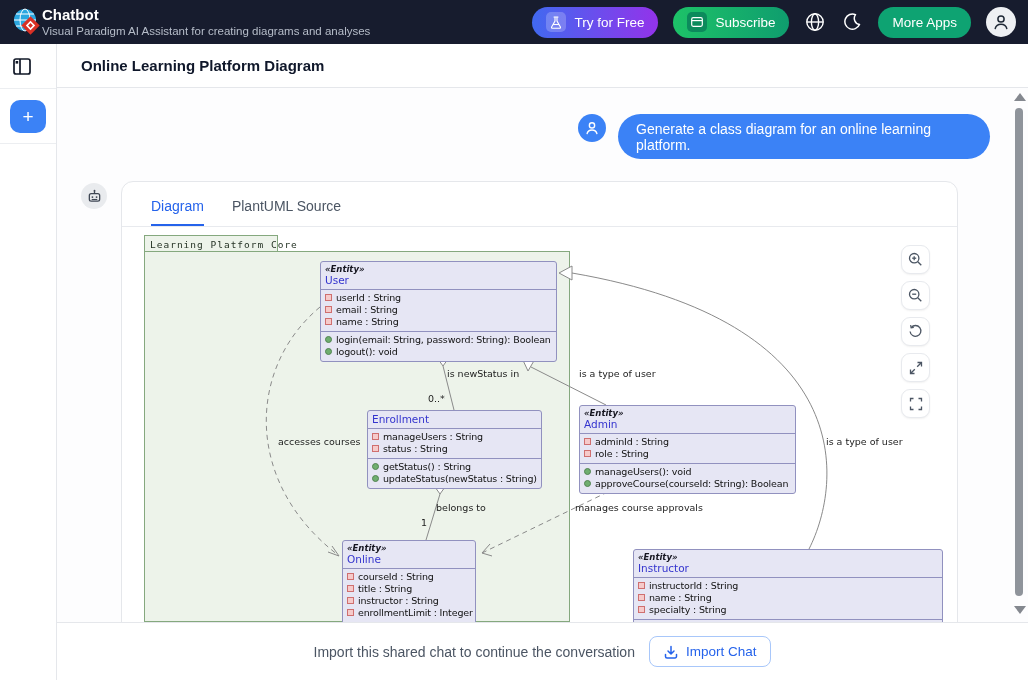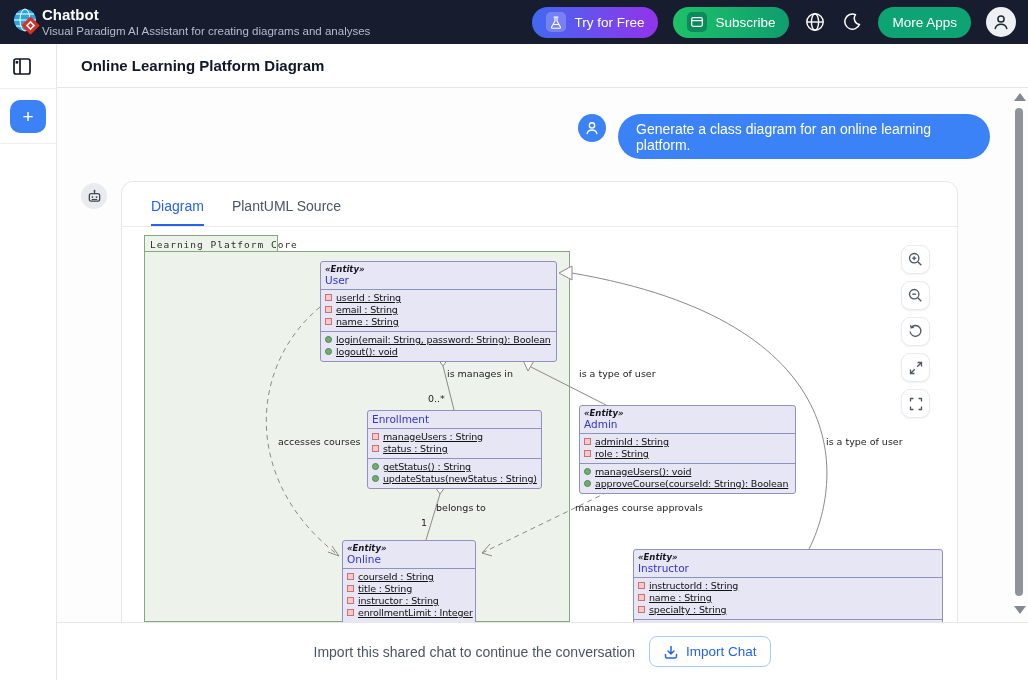--- a/index.html
+++ b/index.html
@@ -53,21 +53,21 @@
   .pkg-tab { position:absolute; left:6px; top:8px; width:134px; height:17px; background:#edf3ea; border:1px solid #85a87e; border-bottom:none; font-family:"DejaVu Sans Mono", monospace; font-size:9.5px; letter-spacing:1px; color:#253325; display:flex; align-items:center; padding-left:5px; white-space:nowrap; }
   .pkg-body { position:absolute; left:6px; top:24px; width:426px; height:371px; background:#edf3ea; border:1px solid #85a87e; }
 
   svg.connectors { position:absolute; left:0; top:0; pointer-events:none; }
 
   
   .uml { position:absolute; background:#e6e6f4; border:1px solid #9191bf; border-radius:3px; font-family:"DejaVu Sans", sans-serif; font-size:9.5px; color:#111; overflow:hidden; }
   .uml .head { text-align:left; padding:2px 4px 3px; }
   .uml .st { font-size:8.5px; font-style:italic; font-weight:bold; color:#15151f; display:block; }
   .uml .nm { font-size:10.5px; color:#3434ce; display:block; }
-  .uml .sec { border-top:1px solid #9191bf; padding:2px 4px 3px;text-decoration:underline; }
+  .uml .sec { border-top:1px solid #9191bf; padding:2px 4px 3px; }
   .uml .row { display:flex; align-items:flex-start; gap:4px; white-space:nowrap; letter-spacing:-0.15px; line-height:12px; }
   .uml .ai { flex:0 0 auto; width:7px; height:7px; margin-top:2px; background:#f6caca; border:1px solid #cf6f6f; }
   .uml .oi { flex:0 0 auto; width:7px; height:7px; margin-top:2px; background:#6fae6f; border:1px solid #518351; border-radius:50%; }
   .uml .sliver { border-top:1px solid #9191bf; height:8px; }
   #cls-user { left:182px; top:34px; width:237px; }
   #cls-enrollment { left:229px; top:183px; width:175px; }
   #cls-admin { left:441px; top:178px; width:217px; }
   #cls-course { left:204px; top:313px; width:134px; height:90px; }
   #cls-instructor { left:495px; top:322px; width:310px; height:80px; }
 
@@ -354,21 +354,21 @@
                   <span>name : String</span>
                 </div>
                 <div class="row">
                   <span class="ai"></span>
                   <span>specialty : String</span>
                 </div>
               </div>
               <div class="sliver"></div>
             </div>
 
-          <span class="dlabel" id="lb-enrolled">is manages in</span>
+          <span class="dlabel" id="lb-enrolled">is newStatus in</span>
           <span class="dlabel" id="lb-mult-many">0..*</span>
           <span class="dlabel" id="lb-type-left">is a type of user</span>
           <span class="dlabel" id="lb-type-right">is a type of user</span>
           <span class="dlabel" id="lb-accesses">accesses courses</span>
           <span class="dlabel" id="lb-belongs">belongs to</span>
           <span class="dlabel" id="lb-mult-one">1</span>
           <span class="dlabel" id="lb-manages">manages course approvals</span>
 
           <div class="zoom-controls">
             <button class="zc-btn">

